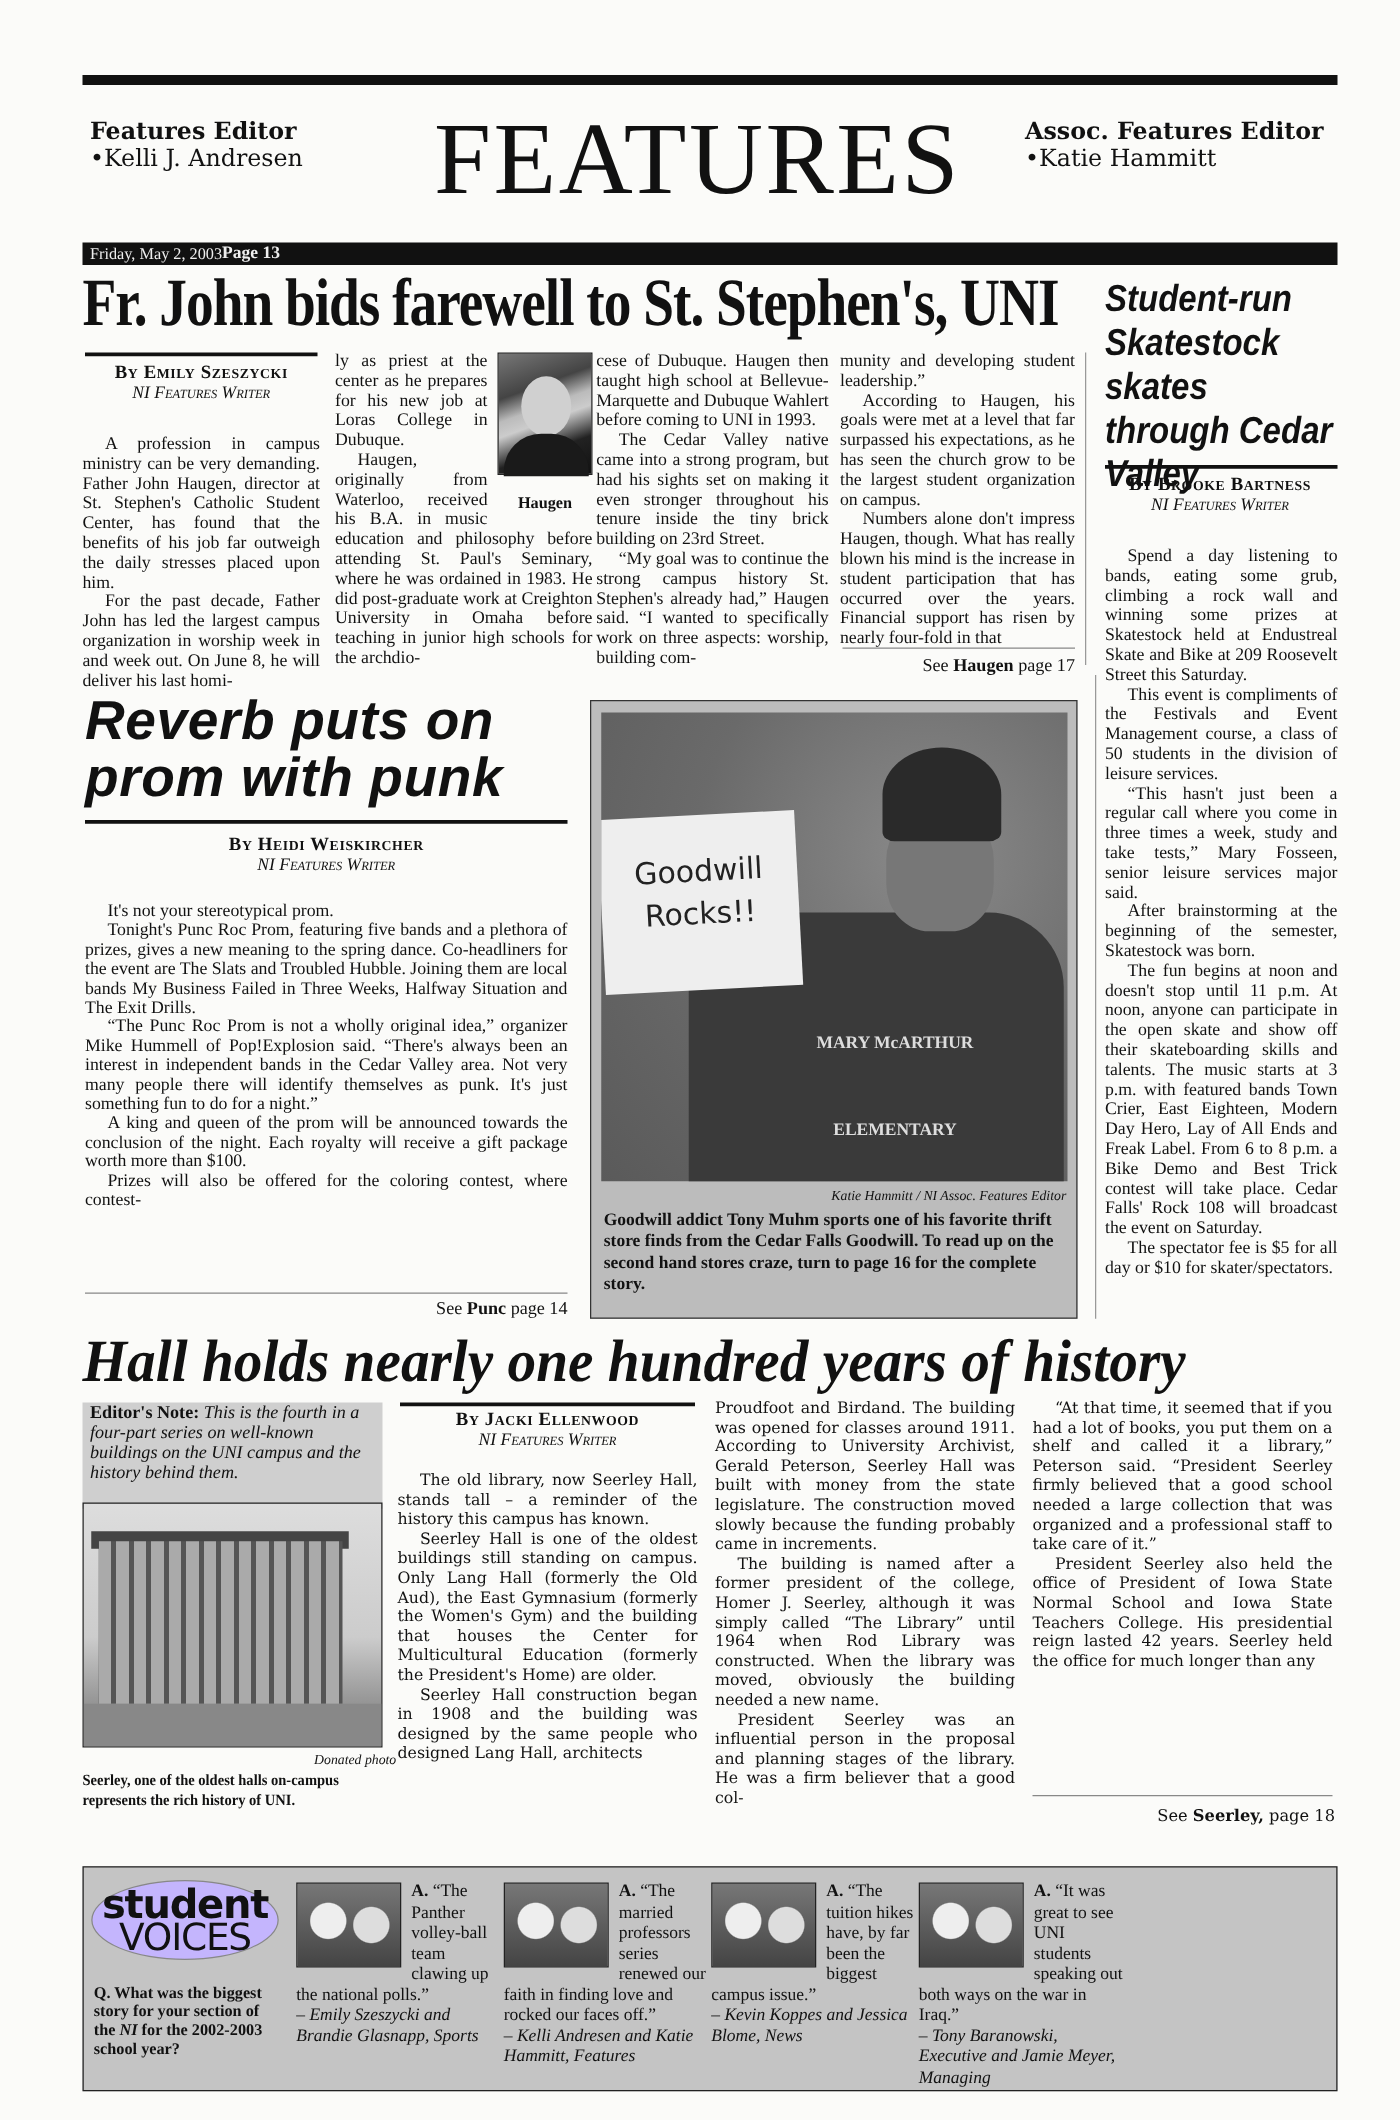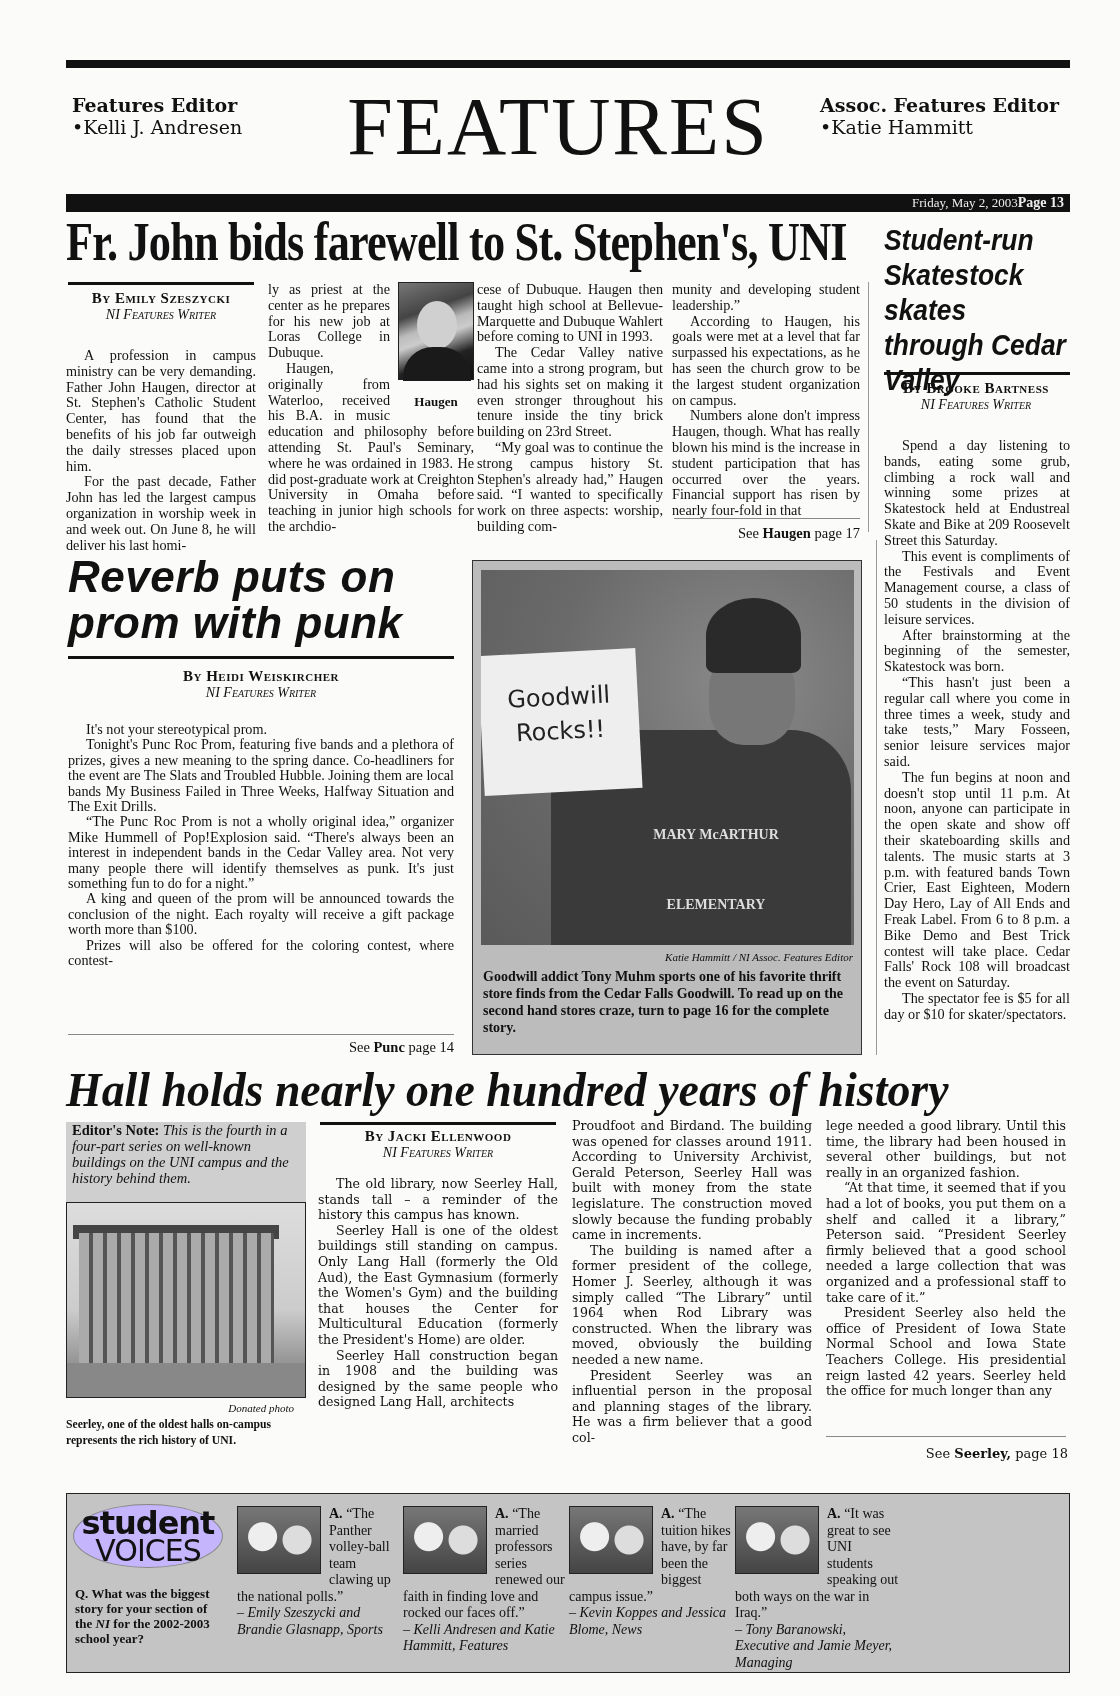--- a/index.html
+++ b/index.html
@@ -5,21 +5,21 @@
   * { box-sizing: border-box; margin: 0; padding: 0; }
   html, body { width: 1120px; height: 1696px; background: #fbfbf9; overflow: hidden; }
   body { position: relative; font-family: "DejaVu Serif", "Liberation Serif", serif; color: #111; }
   .abs { position: absolute; }
 
   .top-rule { left: 66px; top: 60px; width: 1004px; height: 8px; background: #111; }
   .ed-left { left: 72px; top: 94px; font-size: 19px; line-height: 22px; }
   .ed-left .t, .ed-right .t { font-weight: bold; }
   .ed-right { left: 820px; top: 94px; font-size: 19px; line-height: 22px; }
   .mast { left: 318px; top: 72px; width: 480px; text-align: center; font-family: "Liberation Serif", serif; font-size: 82px; letter-spacing: 2px; line-height: 110px; }
-  .date-bar { left: 66px; top: 194px; width: 1004px; height: 18px; background: #111; color: #eee; font-family: "Liberation Serif", serif; font-size: 13px; line-height: 18px; padding: 0 6px; display: flex; justify-content: flex-end; }
+  .date-bar { left: 66px; top: 194px; width: 1004px; height: 18px; background: #111; color: #eee; font-family: "Liberation Serif", serif; font-size: 13px; line-height: 18px; padding: 0 6px; display: flex; justify-content: flex-start; }
   .date-bar .pg { font-weight: bold; font-size: 14px; }
 
   .h1 { left: 66px; top: 212px; font-family: "Liberation Serif", serif; font-weight: bold; font-size: 54px; line-height: 60px; transform: scaleX(0.82); transform-origin: left top; white-space: nowrap; letter-spacing: -1px; }
   .col { font-family: "Liberation Serif", serif; font-size: 14.2px; line-height: 15.8px; text-align: justify; }
   .col p { text-indent: 18px; }
   .col p.ni { text-indent: 0; }
   .byline { text-align: center; font-family: "Liberation Serif", serif; }
   .byline .n { font-weight: bold; font-size: 15px; font-variant: small-caps; letter-spacing: 0.5px; }
   .byline .w { font-style: italic; font-variant: small-caps; font-size: 14px; }
   .rule { background: #111; }
@@ -46,21 +46,21 @@
   .goodwill-cap { position: absolute; left: 10px; top: 407px; width: 372px; font-family: "Liberation Serif", serif; font-weight: bold; font-size: 14px; line-height: 17px; }
 
   .hall-head { left: 66px; top: 1062px; font-family: "Liberation Serif", serif; font-style: italic; font-weight: bold; font-size: 48px; line-height: 56px; white-space: nowrap; transform: scaleX(0.955); transform-origin: left top; }
   .ed-note { left: 66px; top: 1122px; width: 240px; height: 85px; background: #cfcfcf; padding: 0 6px; font-family: "Liberation Serif", serif; font-size: 14.5px; line-height: 16px; }
   .ed-note b { font-weight: bold; }
   .ed-note i { font-style: italic; }
   .seerley-photo { left: 66px; top: 1202px; width: 240px; height: 196px; border: 1px solid #222; background: linear-gradient(180deg,#ddd 0%,#ccc 55%,#999 80%,#777 100%); overflow: hidden; }
   .bldg { position: absolute; left: 12px; top: 30px; width: 195px; height: 130px; background: repeating-linear-gradient(90deg,#aaa 0 10px,#555 10px 14px); }
   .bldg-top { position: absolute; left: 6px; top: 22px; width: 206px; height: 14px; background: #444; }
   .lawn { position: absolute; left: 0; top: 160px; width: 240px; height: 36px; background: #888; }
-  .seerley-credit { left: 54px; top: 1402px; width: 240px; text-align: right; font-family: "Liberation Serif", serif; font-style: italic; font-size: 11px; }
+  .seerley-credit { left: 77px; top: 1402px; width: 240px; text-align: right; font-family: "Liberation Serif", serif; font-style: italic; font-size: 11px; }
   .seerley-cap { left: 66px; top: 1416px; width: 250px; font-family: "Liberation Serif", serif; font-weight: bold; font-size: 12.5px; line-height: 16px; transform: scaleX(0.93); transform-origin: left top; width: 270px; }
   .hall-col { font-family: "DejaVu Serif", serif; font-size: 12.6px; line-height: 15.6px; text-align: justify; }
   .hall-col p { text-indent: 18px; }
   .hall-col p.ni { text-indent: 0; }
 
   .voices { left: 66px; top: 1493px; width: 1004px; height: 180px; background: #c4c4c4; border: 1px solid #222; }
   .sv-logo { position: absolute; left: 6px; top: 10px; width: 150px; height: 64px; border-radius: 50%; background: #c4b5fd; border: 1px solid #888; font-family: "DejaVu Sans", sans-serif; text-align: center; line-height: 28px; padding-top: 4px; }
   .sv-logo .a { font-size: 32px; font-weight: bold; letter-spacing: -1px; display: block; }
   .sv-logo .b { font-size: 30px; display: block; letter-spacing: -1px; }
   .sv-q { position: absolute; left: 8px; top: 92px; width: 150px; font-family: "Liberation Serif", serif; font-weight: bold; font-size: 13px; line-height: 15px; }
@@ -126,22 +126,22 @@
 
 <div class="abs skate-head">Student-run Skatestock skates through Cedar Valley</div>
 <div class="abs rule" style="left:884px;top:372px;width:186px;height:3px;"></div>
 <div class="abs byline" style="left:880px;top:380px;width:192px;">
   <div class="n">By Brooke Bartness</div>
   <div class="w">NI Features Writer</div>
 </div>
 <div class="abs col" style="left:884px;top:438px;width:186px;">
   <p>Spend a day listening to bands, eating some grub, climbing a rock wall and winning some prizes at Skatestock held at Endustreal Skate and Bike at 209 Roosevelt Street this Saturday.</p>
   <p>This event is compliments of the Festivals and Event Management course, a class of 50 students in the division of leisure services.</p>
+  <p>“This hasn't just been a regular call where you come in three times a week, study and take tests,” Mary Fosseen, senior leisure services major said.</p>
   <p>After brainstorming at the beginning of the semester, Skatestock was born.</p>
-  <p>“This hasn't just been a regular call where you come in three times a week, study and take tests,” Mary Fosseen, senior leisure services major said.</p>
   <p>The fun begins at noon and doesn't stop until 11 p.m. At noon, anyone can participate in the open skate and show off their skateboarding skills and talents. The music starts at 3 p.m. with featured bands Town Crier, East Eighteen, Modern Day Hero, Lay of All Ends and Freak Label. From 6 to 8 p.m. a Bike Demo and Best Trick contest will take place. Cedar Falls' Rock 108 will broadcast the event on Saturday.</p>
   <p>The spectator fee is $5 for all day or $10 for skater/spectators.</p>
 </div>
 <div class="abs vrule" style="left:876px;top:540px;height:515px;"></div>
 
 <div class="abs reverb-head">
   <div>Reverb puts on</div>
   <div>prom with punk</div>
 </div>
 <div class="abs rule" style="left:68px;top:656px;width:386px;height:3px;"></div>
@@ -197,21 +197,20 @@
   <p>The old library, now Seerley Hall, stands tall – a reminder of the history this campus has known.</p>
   <p>Seerley Hall is one of the oldest buildings still standing on campus. Only Lang Hall (formerly the Old Aud), the East Gymnasium (formerly the Women's Gym) and the building that houses the Center for Multicultural Education (formerly the President's Home) are older.</p>
   <p>Seerley Hall construction began in 1908 and the building was designed by the same people who designed Lang Hall, architects</p>
 </div>
 <div class="abs hall-col" style="left:572px;top:1118px;width:240px;">
   <p class="ni">Proudfoot and Birdand. The building was opened for classes around 1911. According to University Archivist, Gerald Peterson, Seerley Hall was built with money from the state legislature. The construction moved slowly because the funding probably came in increments.</p>
   <p>The building is named after a former president of the college, Homer J. Seerley, although it was simply called “The Library” until 1964 when Rod Library was constructed. When the library was moved, obviously the building needed a new name.</p>
   <p>President Seerley was an influential person in the proposal and planning stages of the library. He was a firm believer that a good col-</p>
 </div>
 <div class="abs hall-col" style="left:826px;top:1118px;width:240px;">
-  <p class="ni">lege needed a good library. Until this time, the library had been housed in several other buildings, but not really in an organized fashion.</p>
   <p>“At that time, it seemed that if you had a lot of books, you put them on a shelf and called it a library,” Peterson said. “President Seerley firmly believed that a good school needed a large collection that was organized and a professional staff to take care of it.”</p>
   <p>President Seerley also held the office of President of Iowa State Normal School and Iowa State Teachers College. His presidential reign lasted 42 years. Seerley held the office for much longer than any</p>
 </div>
 <div class="abs" style="left:826px;top:1436px;width:240px;height:1px;background:#888;"></div>
 <div class="abs hall-col" style="left:826px;top:1446px;width:242px;text-align:right;font-size:13px;">
   <span>See </span><b>Seerley,</b><span> page 18</span>
 </div>
 
 <div class="abs voices">
   <div class="sv-logo">

